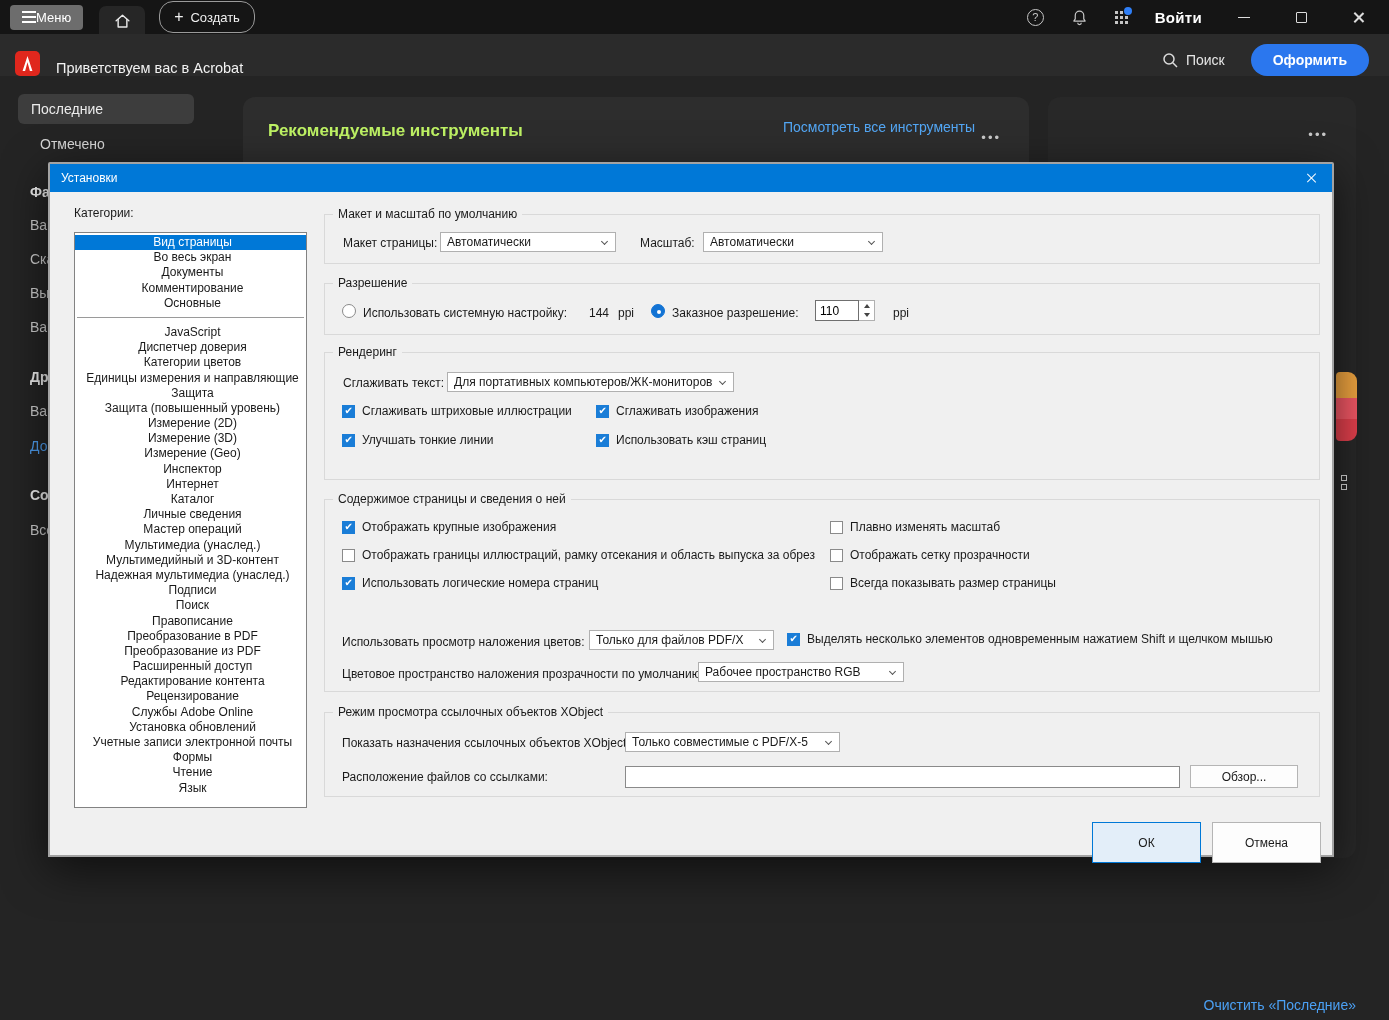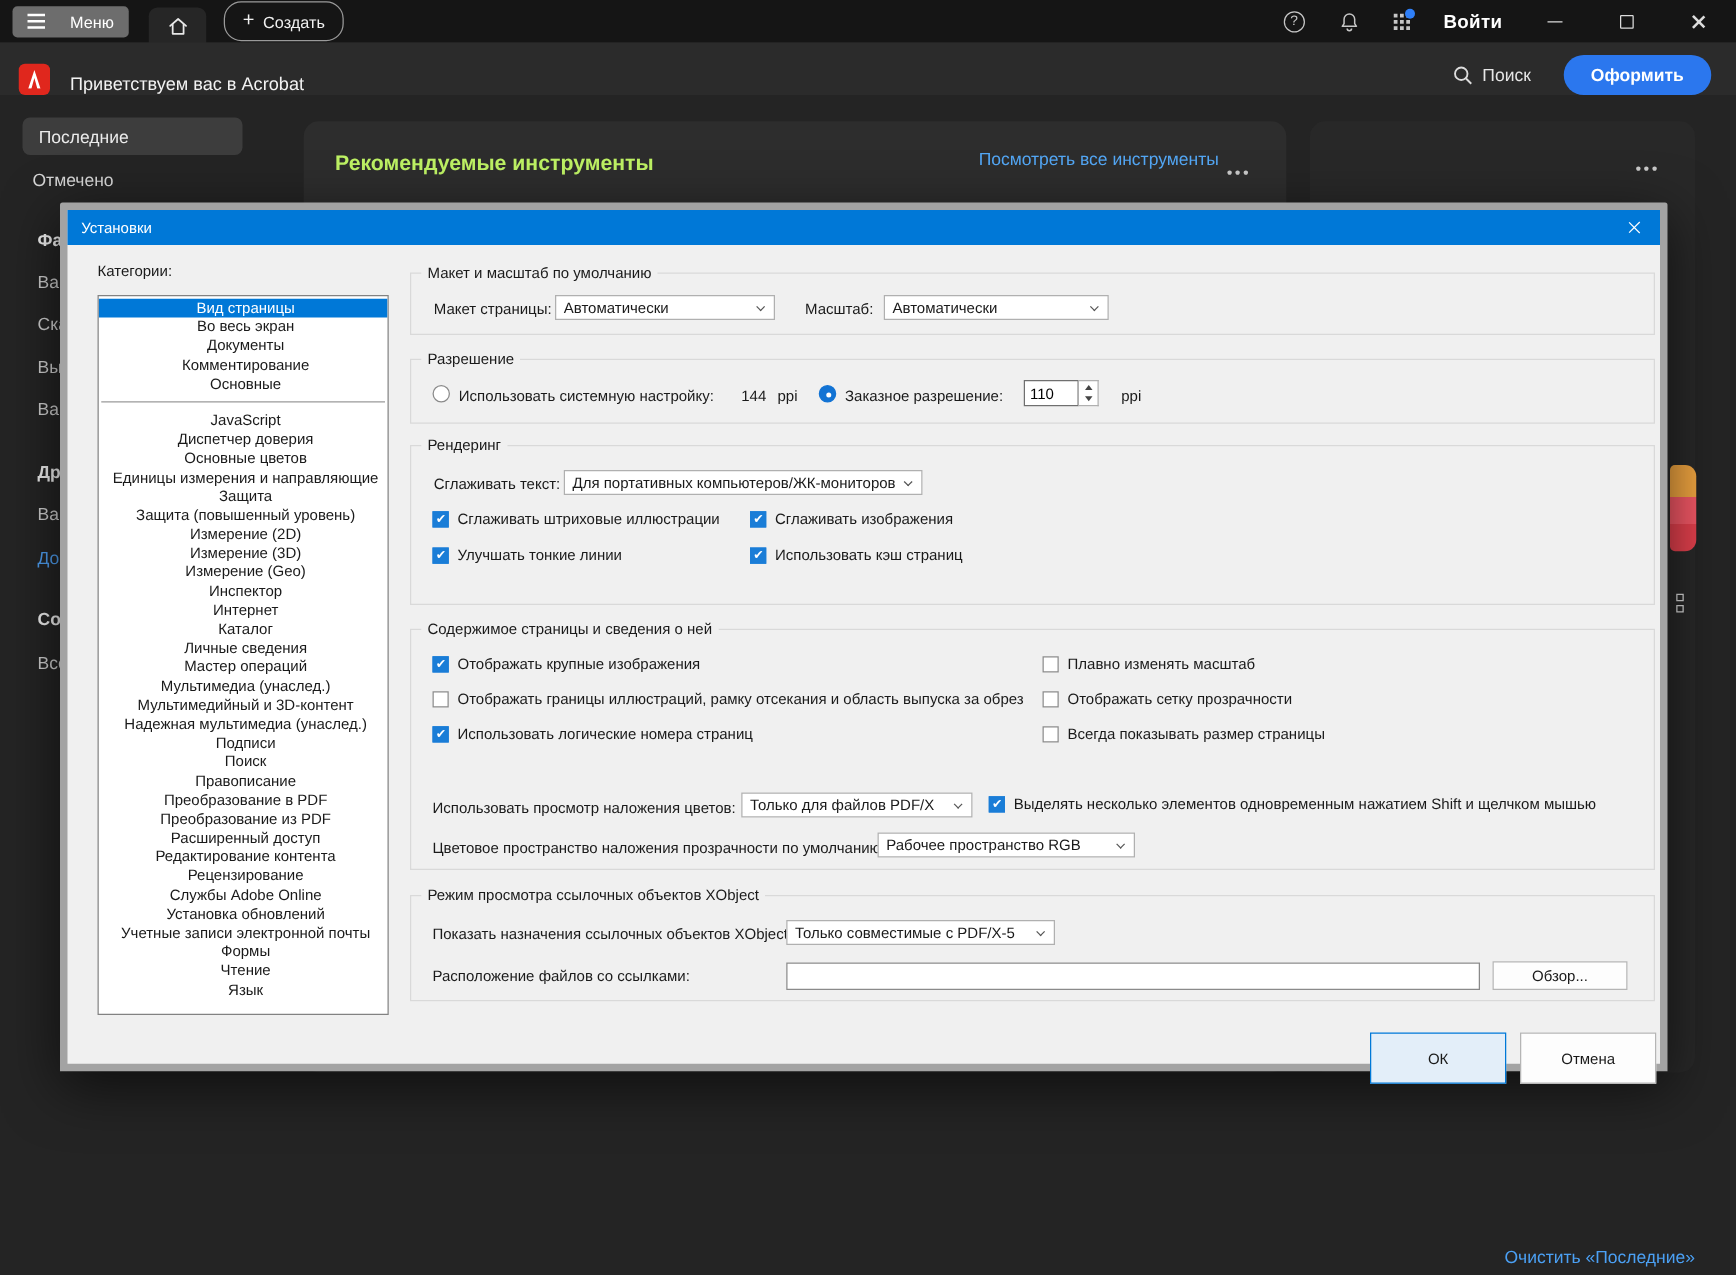--- a/index.html
+++ b/index.html
@@ -5,21 +5,21 @@
   * { margin:0; padding:0; box-sizing:border-box; }
   html,body { width:1389px; height:1020px; }
   body {
     position:relative; overflow:hidden; background:#242424;
     font-family:"Liberation Sans", sans-serif; -webkit-font-smoothing:antialiased;
   }
   i { font-style:normal; }
 
   
   .titlebar { position:absolute; top:0; left:0; right:0; height:34px; background:#151515; display:flex; align-items:center; z-index:20; }
-  .menu-btn { margin-left:10px; height:25px; background:#6d6d6d; border:none; border-radius:4px; color:#fff; display:flex; align-items:center; gap:20px; padding:0 12px; font-size:13px; cursor:pointer; }
+  .menu-btn { margin-left:10px; height:25px; background:#6d6d6d; border:none; border-radius:4px; color:#fff; display:flex; align-items:center; gap:0; padding:0 12px; font-size:13px; cursor:pointer; }
   .hamb { width:14px; height:12px; border-top:2px solid #fff; border-bottom:2px solid #fff; position:relative; }
   .hamb::after { content:""; position:absolute; left:0; top:3px; width:14px; height:2px; background:#fff; }
   .home-tab { margin-left:16px; width:46px; height:30px; margin-top:8px; background:#262626; border-radius:7px 7px 0 0; display:flex; align-items:center; justify-content:center; cursor:pointer; }
   .create-btn { margin-left:14px; height:32px; background:transparent; border:1px solid #9a9a9a; border-radius:14px; color:#f0f0f0; font-size:13px; padding:0 14px; display:flex; align-items:center; gap:7px; cursor:pointer; }
   .plus-ic::before { content:"+"; font-size:16px; line-height:1; color:#f0f0f0; }
   .tb-right { margin-left:auto; display:flex; align-items:center; gap:27px; padding-right:16px; }
   .icon-help { width:17px; height:17px; border:1.4px solid #c6c6c6; border-radius:50%; color:#c6c6c6; font-size:11px; display:flex; align-items:center; justify-content:center; cursor:pointer; }
   .icon-help::after { content:"?"; }
   .icon-bell { cursor:pointer; display:flex; }
   .icon-grid { position:relative; display:grid; grid-template-columns:repeat(3,3px); grid-auto-rows:3px; gap:2px; cursor:pointer; }
@@ -39,21 +39,21 @@
   .logo::after { content:""; position:absolute; left:4px; top:5px; width:17px; height:15px; background:#fff;
     clip-path:polygon(50% 0%, 79% 100%, 64% 100%, 50% 42%, 36% 100%, 21% 100%); }
   .welcome-title { margin-left:16px; color:#f2f2f2; font-size:14.5px; }
   .hdr-right { margin-left:auto; display:flex; align-items:center; gap:26px; padding-right:20px; }
   .search-btn { display:flex; align-items:center; gap:8px; color:#e6e6e6; font-size:14px; cursor:pointer; background:none; border:none; }
   .upgrade-btn { height:32px; padding:0 22px; border:none; border-radius:16px; background:#2b77ee; color:#fff; font-size:14px; font-weight:bold; cursor:pointer; }
 
   
   .main-region { position:absolute; top:76px; left:0; right:0; bottom:0; background:#242424; }
   .recent-pill { position:absolute; left:18px; top:18px; width:176px; height:30px; background:#3d3d3d; border-radius:6px; display:flex; align-items:center; padding-left:13px; font-size:14px; color:#ececec; cursor:pointer; }
-  .starred { position:absolute; left:26px; top:60px; font-size:14px; color:#d6d6d6; cursor:pointer; }
+  .starred { position:absolute; left:40px; top:60px; font-size:14px; color:#d6d6d6; cursor:pointer; }
   .side-frags { position:absolute; inset:0; }
   .side-frag { position:absolute; left:30px; font-size:14px; color:#cfcfcf; cursor:pointer; white-space:nowrap; }
   .side-frag.section { font-weight:bold; color:#f0f0f0; }
   .side-frag.link { color:#4e9ef0; }
   .side-frag:nth-child(1){top:108px} .side-frag:nth-child(2){top:141px}
   .side-frag:nth-child(3){top:175px} .side-frag:nth-child(4){top:209px}
   .side-frag:nth-child(5){top:243px} .side-frag:nth-child(6){top:293px}
   .side-frag:nth-child(7){top:327px} .side-frag:nth-child(8){top:362px}
   .side-frag:nth-child(9){top:411px} .side-frag:nth-child(10){top:446px}
 
@@ -65,21 +65,21 @@
   .card-right { position:absolute; left:1048px; top:21px; width:308px; height:761px; background:#282828; border-radius:12px; }
   .right-menu { position:absolute; right:28px; top:30px; }
 
   .color-pill { position:absolute; left:1336px; top:372px; width:21px; height:69px; border-radius:4px 9px 9px 4px; z-index:40;
     background:linear-gradient(180deg,#efa440 0 37%,#f25765 37% 68%,#e3404d 68% 100%); }
   .mini-squares { position:absolute; left:1341px; top:475px; z-index:40; }
   .mini-squares i { display:block; width:6px; height:6px; border:1.4px solid #d8d8d8; margin-bottom:3px; background:transparent; }
   .clear-recent { position:absolute; right:33px; bottom:7px; font-size:14px; color:#4ba0f4; cursor:pointer; z-index:40; }
 
   
-  .dialog { position:absolute; left:48px; top:162px; width:1286px; height:695px; background:#f0f0f0; border:6px solid #a3a3a3; border-radius:2px 2px 0 0; box-shadow:0 12px 45px rgba(0,0,0,.6); z-index:100; color:#1a1a1a; font-size:12px; }
+  .dialog { position:absolute; left:48px; top:162px; width:1286px; height:695px; background:#f0f0f0; border:2px solid #a3a3a3; border-radius:2px 2px 0 0; box-shadow:0 12px 45px rgba(0,0,0,.6); z-index:100; color:#1a1a1a; font-size:12px; }
   .dlg-titlebar { height:28px; background:#0078d7; color:#fff; display:flex; align-items:center; padding:0 11px; font-size:12px; }
   .dlg-close { margin-left:auto; position:relative; width:12px; height:12px; cursor:pointer; margin-right:4px; }
   .dlg-close::before,.dlg-close::after { content:""; position:absolute; left:5.5px; top:0; width:1.3px; height:12px; background:#fff; }
   .dlg-close::before { transform:rotate(45deg); } .dlg-close::after { transform:rotate(-45deg); }
   .dlg-body { position:absolute; top:28px; left:0; right:0; bottom:0; }
 
   .cat-label { position:absolute; left:24px; top:14px; }
   .listbox { position:absolute; left:24px; top:40px; width:233px; height:576px; background:#fff; border:1px solid #828282; overflow:hidden; padding-top:2px;text-align:center; }
   .list-option { height:15.2px; line-height:15.2px; padding-left:4px; font-size:12px; white-space:nowrap; cursor:pointer; }
   .list-option.selected { background:#0078d7; color:#fff; }
@@ -253,21 +253,21 @@
           <div class="list-option">Документы</div>
           <div class="list-option">Комментирование</div>
           <div class="list-option">Основные</div>
         </div>
       <div class="list-sep">
           <i></i>
         </div>
       <div>
           <div class="list-option">JavaScript</div>
           <div class="list-option">Диспетчер доверия</div>
-          <div class="list-option">Основные цветов</div>
+          <div class="list-option">Категории цветов</div>
           <div class="list-option">Единицы измерения и направляющие</div>
           <div class="list-option">Защита</div>
           <div class="list-option">Защита (повышенный уровень)</div>
           <div class="list-option">Измерение (2D)</div>
           <div class="list-option">Измерение (3D)</div>
           <div class="list-option">Измерение (Geo)</div>
           <div class="list-option">Инспектор</div>
           <div class="list-option">Интернет</div>
           <div class="list-option">Каталог</div>
           <div class="list-option">Личные сведения</div>

